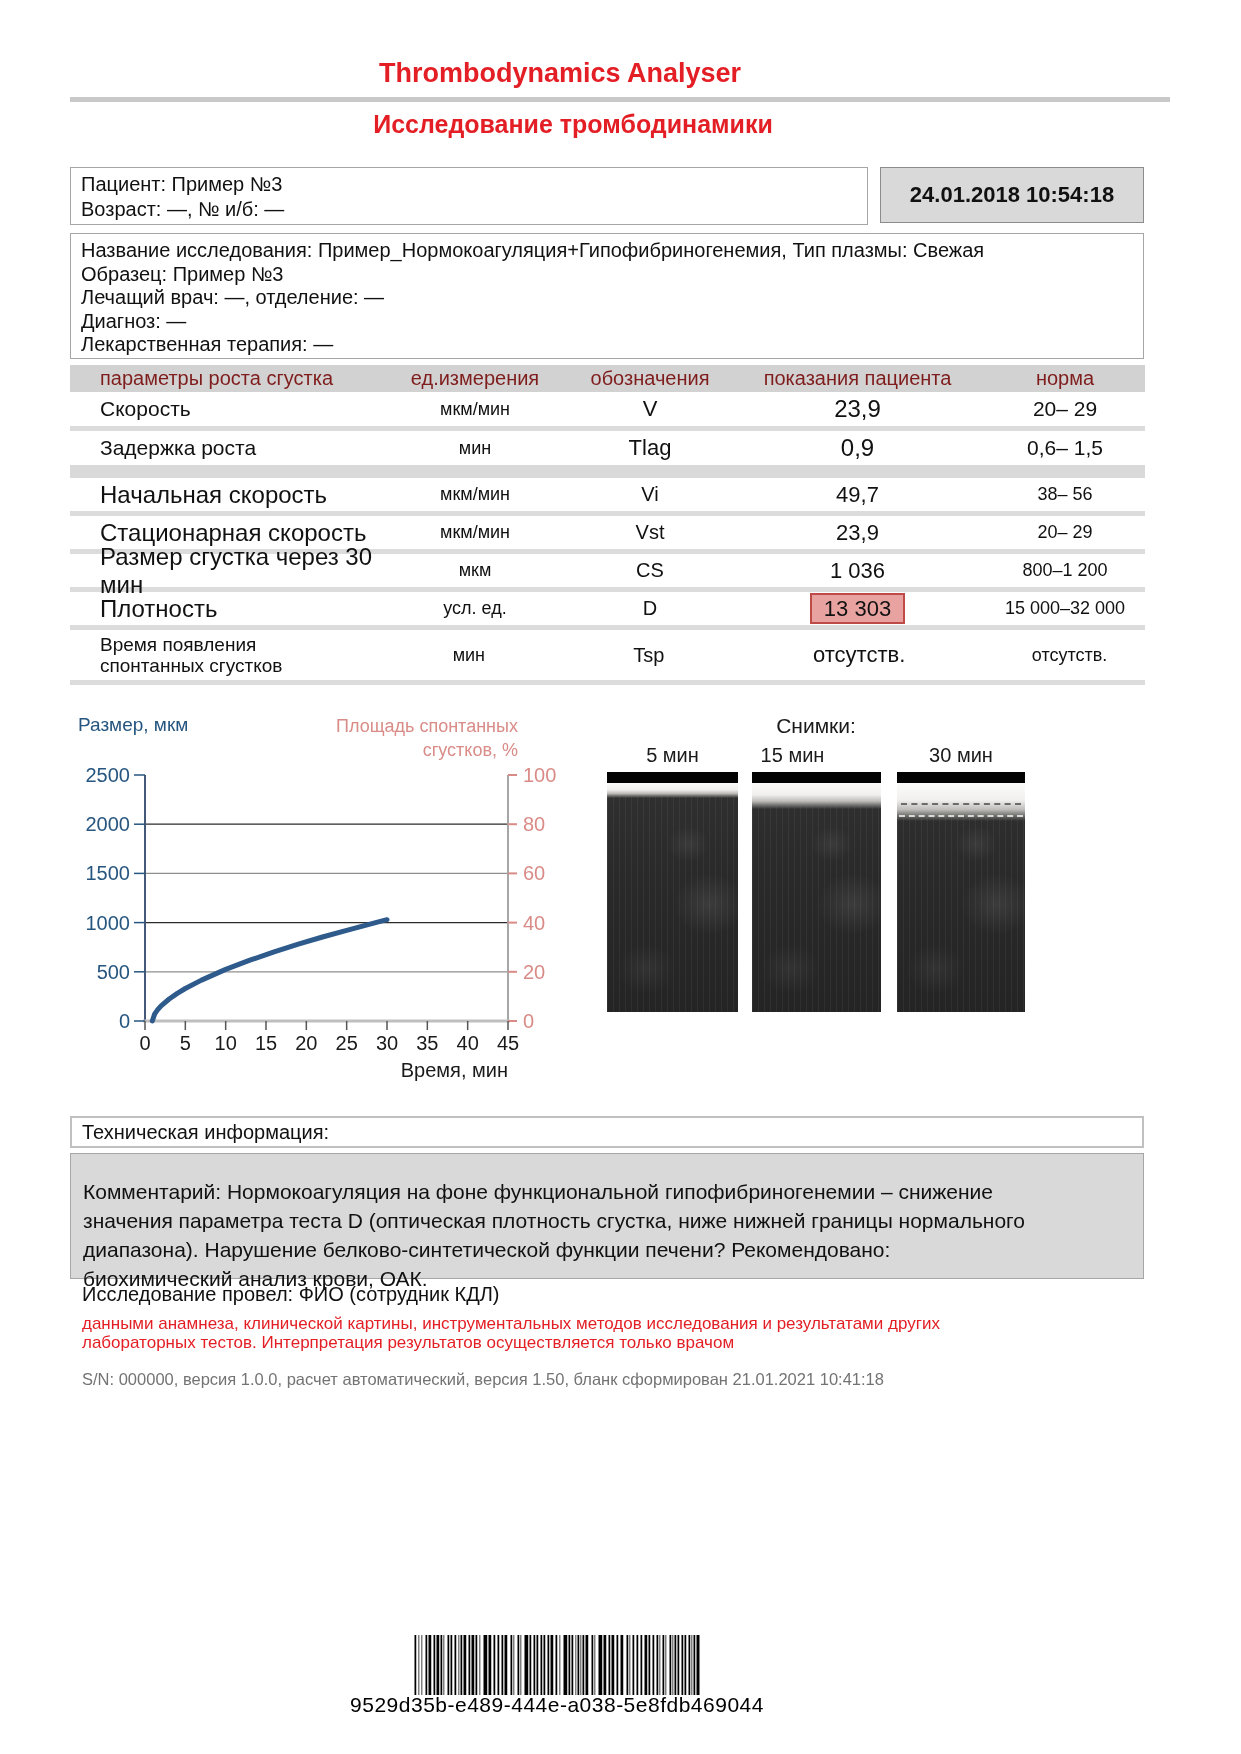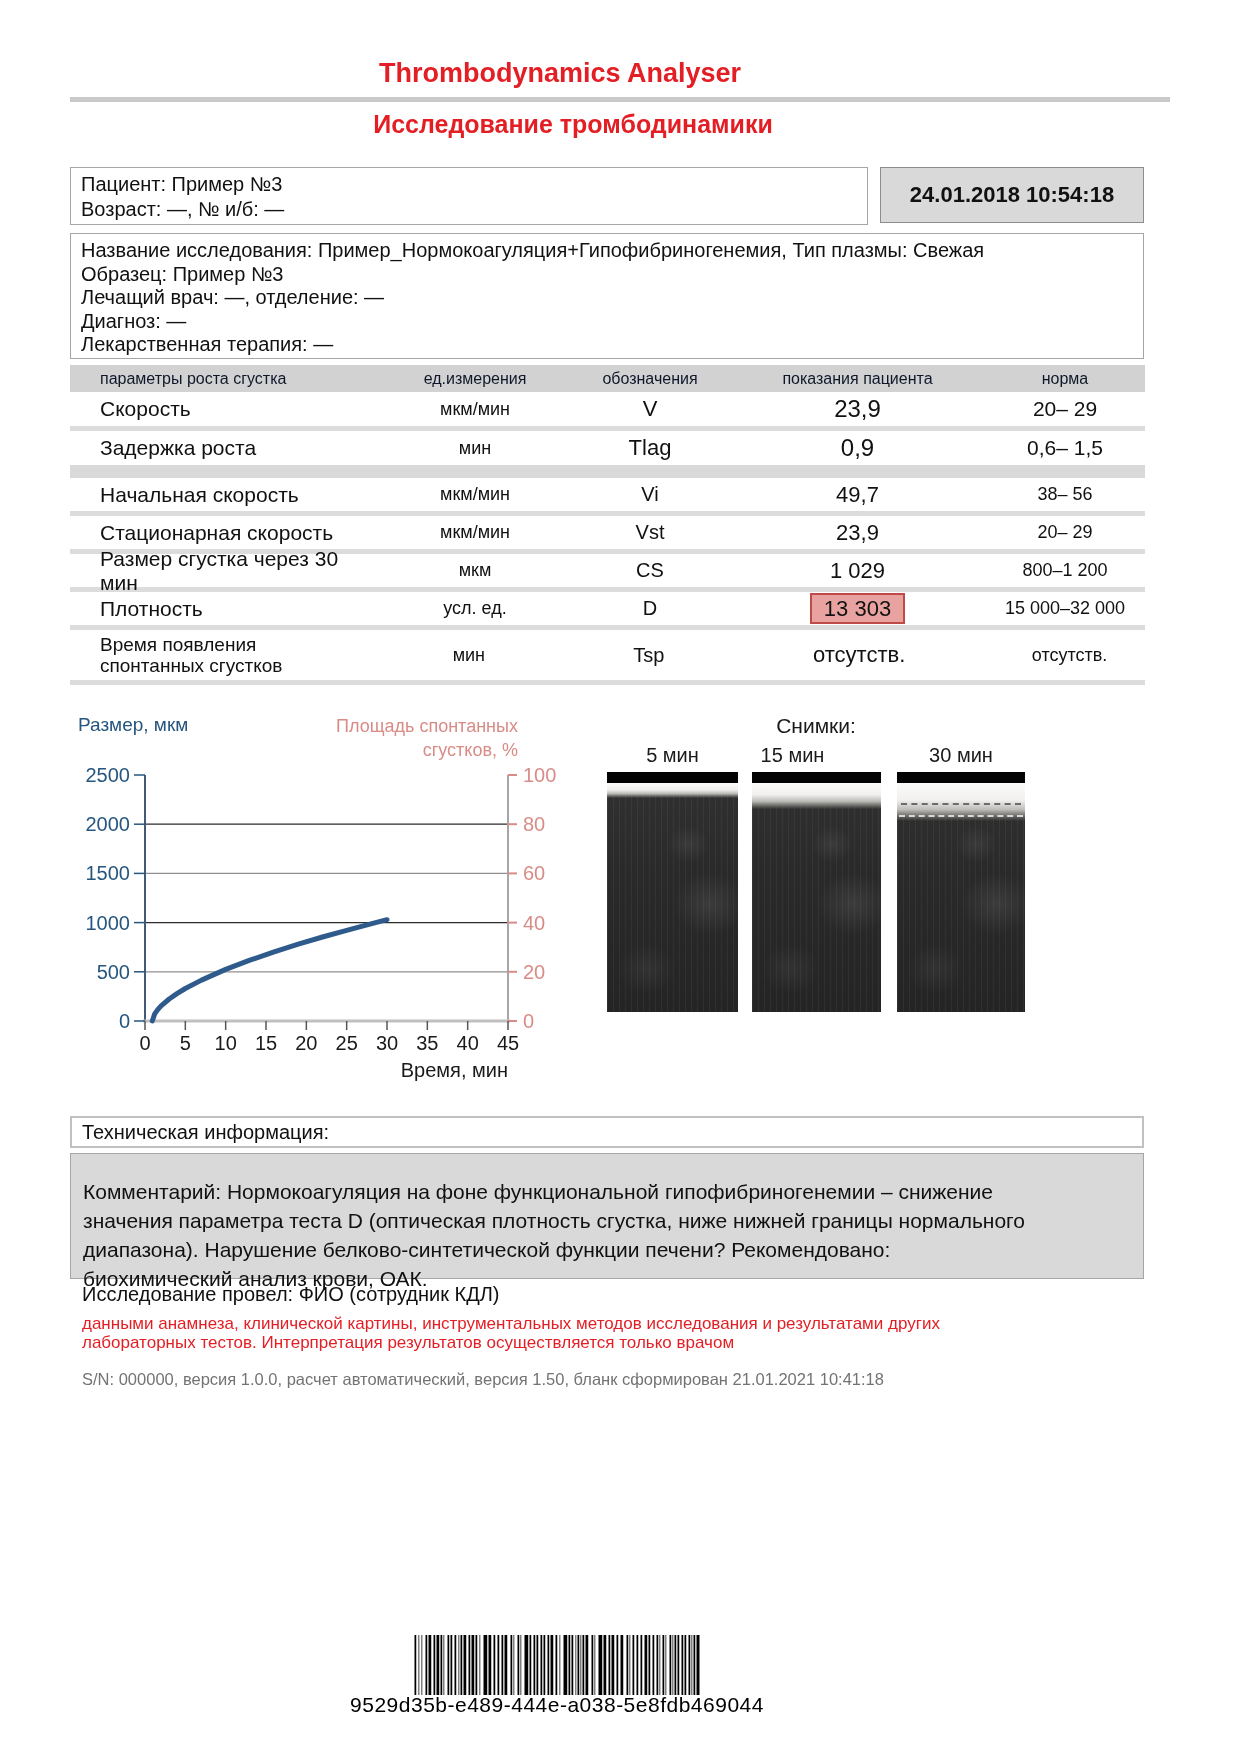--- a/index.html
+++ b/index.html
@@ -12,37 +12,37 @@
             font-size:25px;font-weight:bold;color:#E31E24;}
   .box{position:absolute;border:1.5px solid #A6A6A6;background:#fff;box-sizing:border-box;}
   .patient-box{left:70px;top:167px;width:798px;height:58px;padding:4px 10px;font-size:20px;line-height:25px;}
   .date-box{position:absolute;left:880px;top:167px;width:264px;height:56px;background:#D9D9D9;
             border:1.5px solid #8C8C8C;box-sizing:border-box;font-size:22px;font-weight:bold;
             text-align:center;line-height:53px;}
   .study-box{left:70px;top:233px;width:1074px;height:126px;padding:5px 10px;font-size:20px;line-height:23.5px;}
   
   .rtable{position:absolute;left:70px;top:365px;width:1075px;}
   .trow{display:flex;align-items:center;}
-  .thead{height:27px;background:#D2D2D2;font-size:16px;color:#0f172a;}
+  .thead{height:27px;background:#D2D2D2;font-size:20px;color:#7f1d1d;}
   .sep{height:5px;background:#DCDCDC;}
   .bandsep{height:13px;background:#D9D9D9;}
   .c{box-sizing:border-box;text-align:center;}
   .c.param{width:310px;text-align:left;padding-left:30px;}
   .c.unit{width:190px;}
   .c.sym{width:160px;}
   .c.val{width:255px;}
   .c.norm{width:160px;}
   .trow.primary{height:34px;}
   .trow.primary .param{font-size:21px;}
   .trow.primary .unit{font-size:18px;}
   .trow.primary .sym{font-size:22px;}
   .trow.primary .val{font-size:24px;}
   .trow.primary .norm{font-size:21px;}
   .trow.secondary{height:33px;}
-  .trow.secondary .param{font-size:21px;}
+  .trow.secondary .param{font-size:24px;}
   .trow.secondary .unit{font-size:18px;}
   .trow.secondary .sym{font-size:20px;}
   .trow.secondary .val{font-size:22px;}
   .trow.secondary .norm{font-size:18px;}
   .trow.last{height:50px;gap:15px;}
   .trow.last .param{font-size:19px;line-height:21px;padding-right:10px;}
   .hl{display:inline-block;background:#E8A3A1;border:2px solid #BE4B48;padding:0 12px;line-height:27px;}
   
   .axis-title-left{position:absolute;left:78px;top:714px;font-size:19px;color:#26567F;}
   .axis-title-right{position:absolute;left:330px;top:714px;width:188px;text-align:right;
@@ -141,21 +141,21 @@
       <div class="c sym">Vst</div>
       <div class="c val">23,9</div>
       <div class="c norm">20– 29</div>
     </div>
     <div class="sep"></div>
 
     <div class="trow secondary">
       <div class="c param">Размер сгустка через 30 мин</div>
       <div class="c unit">мкм</div>
       <div class="c sym">CS</div>
-      <div class="c val">1 029</div>
+      <div class="c val">1 036</div>
       <div class="c norm">800–1 200</div>
     </div>
     <div class="sep"></div>
 
     <div class="trow secondary">
       <div class="c param">Плотность</div>
       <div class="c unit">усл. ед.</div>
       <div class="c sym">D</div>
       <div class="c val"><span class="hl">13 303</span></div>
       <div class="c norm">15 000–32 000</div>

